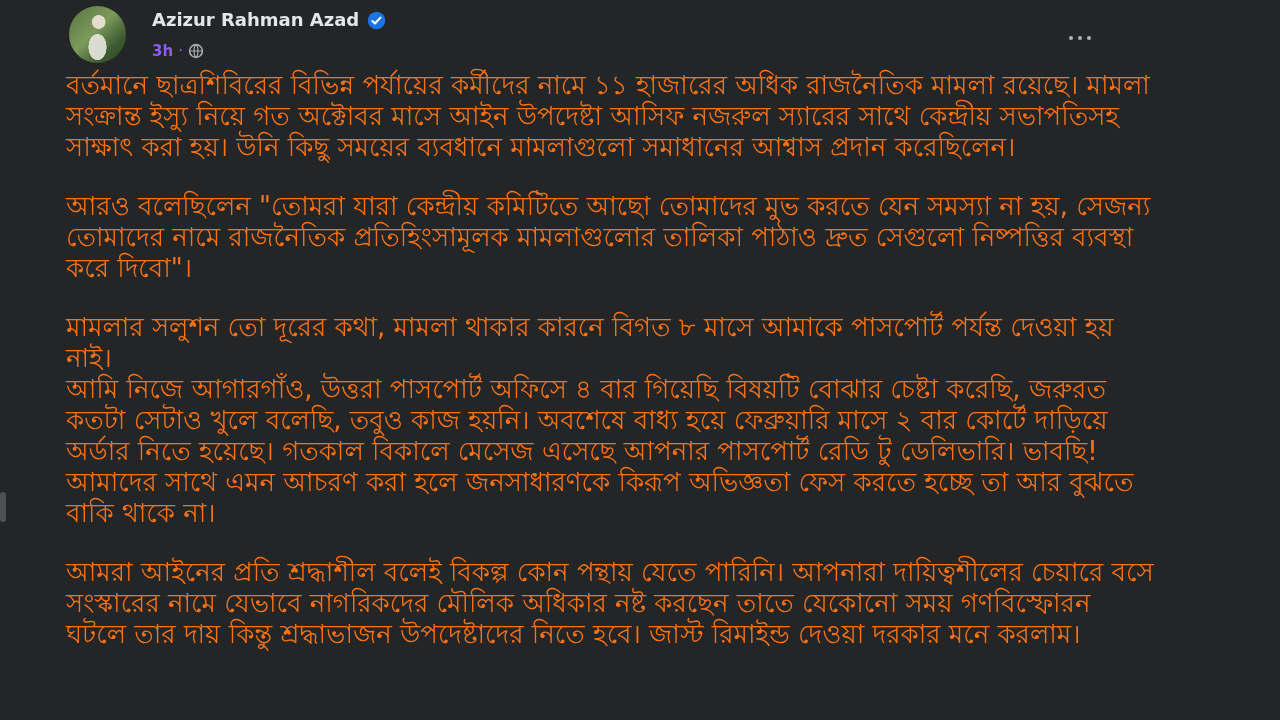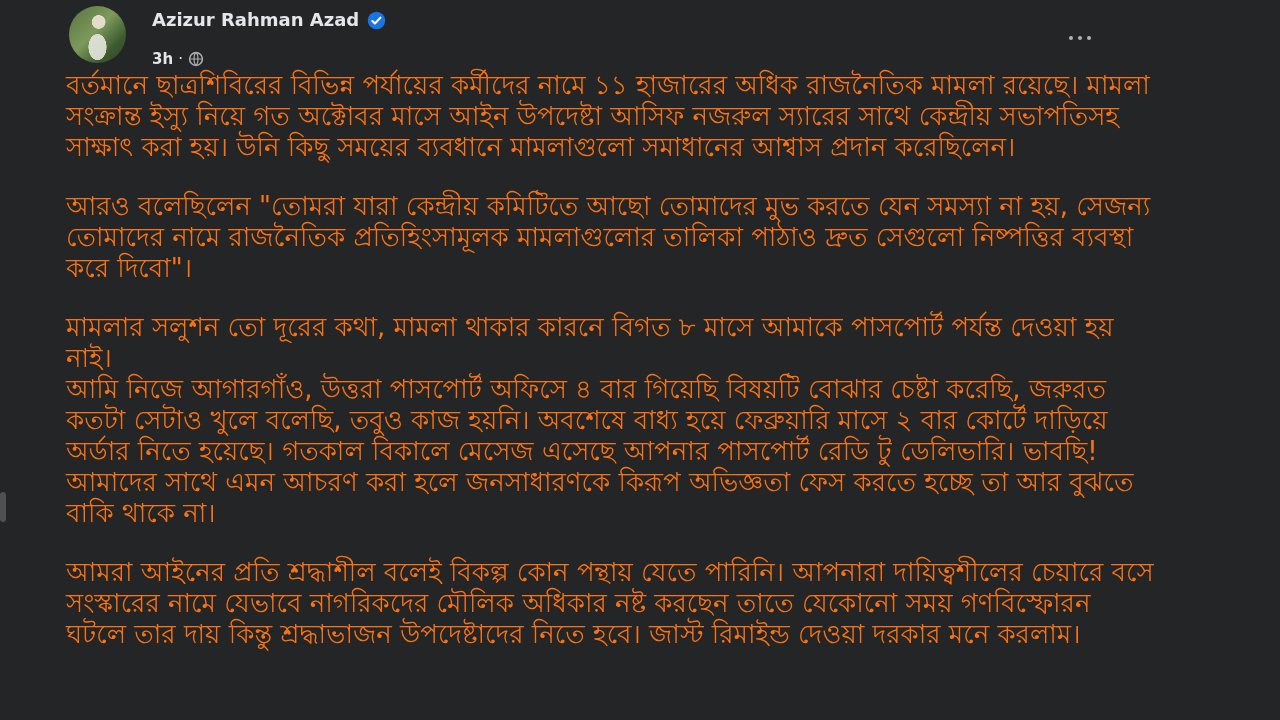--- a/index.html
+++ b/index.html
@@ -21,22 +21,22 @@
       linear-gradient(135deg,#57713f 0%,#7d9a5c 45%,#3c5a30 75%,#2e4526 100%);
     cursor:pointer;
   }
   .header-text{position:absolute;left:83px;top:2px;}
   .name-row{display:flex;align-items:center;gap:8px;}
   .author{
     color:#e4e6eb;font-size:18px;font-weight:bold;line-height:24px;cursor:pointer;
   }
   .verified{display:inline-flex;width:19px;height:19px;}
   .meta-row{
-    display:flex;align-items:center;gap:5px;margin-top:18px;
-    color:#e5e5e5;font-size:15px;font-weight:bold;
+    display:flex;align-items:center;gap:5px;margin-top:10px;
+    color:#8b5cf6;font-size:15px;font-weight:bold;
   }
   .meta-row .sep{font-weight:normal;}
   .globe{display:inline-flex;width:16px;height:16px;opacity:.95;}
   .more-btn{
     position:absolute;top:18px;right:52px;width:44px;height:28px;
     display:flex;align-items:center;justify-content:center;gap:5px;
     cursor:pointer;border-radius:6px;
   }
   .more-btn .dot{width:4px;height:4px;border-radius:50%;background:#b0b3b8;}
 

